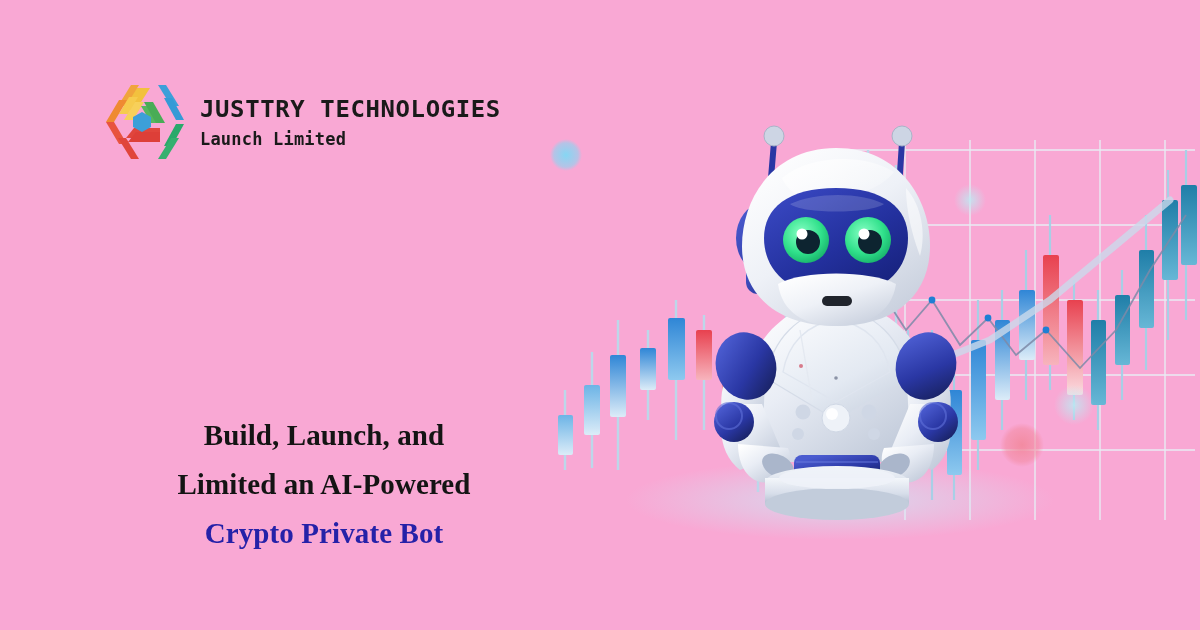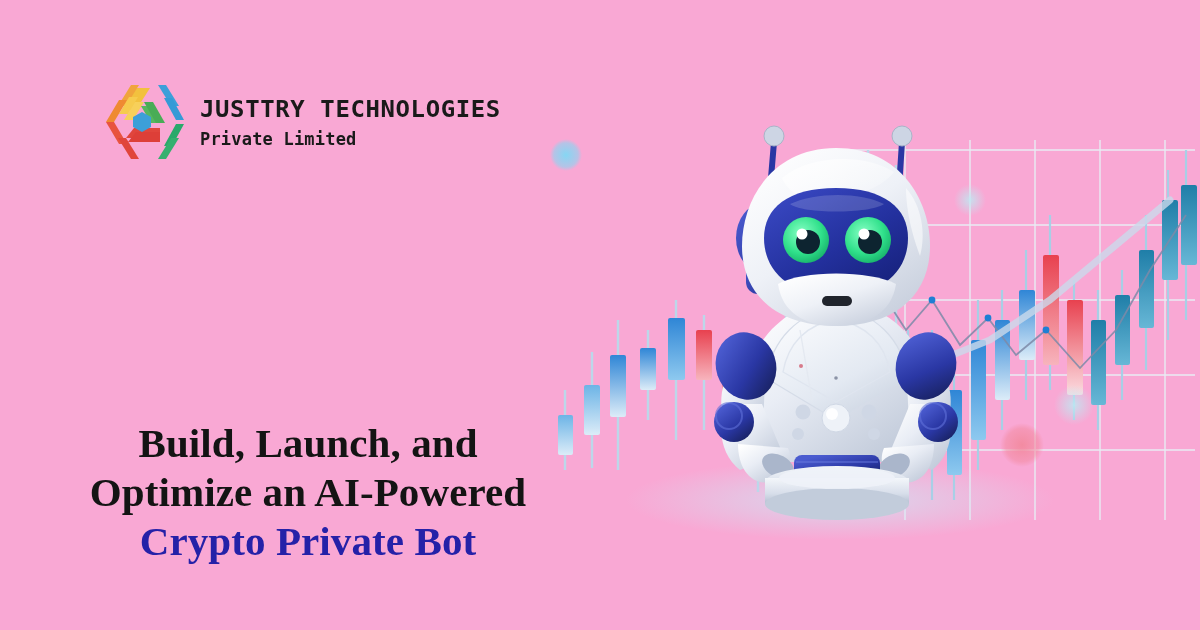--- a/index.html
+++ b/index.html
@@ -58,27 +58,27 @@
     letter-spacing: 0.2px;
     color: #1a1a1a;
     line-height: 1.1;
     margin-top: 7px;
     white-space: nowrap;
   }
 
   
   .headline {
     position: absolute;
-    left: 48px;
+    left: 64px;
     top: 392px;
     width: 520px;
     text-align: center;
     font-family: "Liberation Serif", "DejaVu Serif", serif;
     font-weight: 700;
-    font-size: 41px;
+    font-size: 29px;
     line-height: 49px;
     color: #141414;
     letter-spacing: 0.1px;
   }
   .headline .accent {
     color: #2521a8;
     display: block;
   }
   .headline .ln {
     display: block;
@@ -131,27 +131,27 @@
       <path d="M72 16 L80 16 L88 30 L80 30 Z" fill="#2f93d4" opacity="0"></path>
       <path d="M66 14 L74 14 L86 36 L78 36 Z" fill="#359ad6"></path>
       <path d="M66 62 L74 62 L86 40 L78 40 Z" fill="#2aa96b"></path>
       <path d="M60 75 L68 75 L81 54 L73 54 Z" fill="#34b06f"></path>
 
       <path d="M44 28 L53 33 L53 43 L44 48 L35 43 L35 33 Z" fill="#3c9fd9"></path>
     </svg>
 
     <div class="brand-text">
       <div class="brand-name">JUSTTRY TECHNOLOGIES</div>
-      <div class="brand-sub">Private Limited</div>
+      <div class="brand-sub">Launch Limited</div>
     </div>
   </div>
 
   <h1 class="headline">
     <span class="ln">Build, Launch, and</span>
-    <span class="ln">Optimize an AI-Powered</span>
+    <span class="ln">Limited an AI-Powered</span>
     <span class="ln accent">Crypto Private Bot</span>
   </h1>
 
   <div class="art">
     <svg viewBox="0 0 650 630" preserveAspectRatio="xMidYMid meet" aria-hidden="true">
       <defs>
         <linearGradient id="gUpTall" x1="0" y1="0" x2="0" y2="1">
           <stop offset="0%" stop-color="#2f86d6"></stop>
           <stop offset="100%" stop-color="#8ec9ef"></stop>
         </linearGradient>

